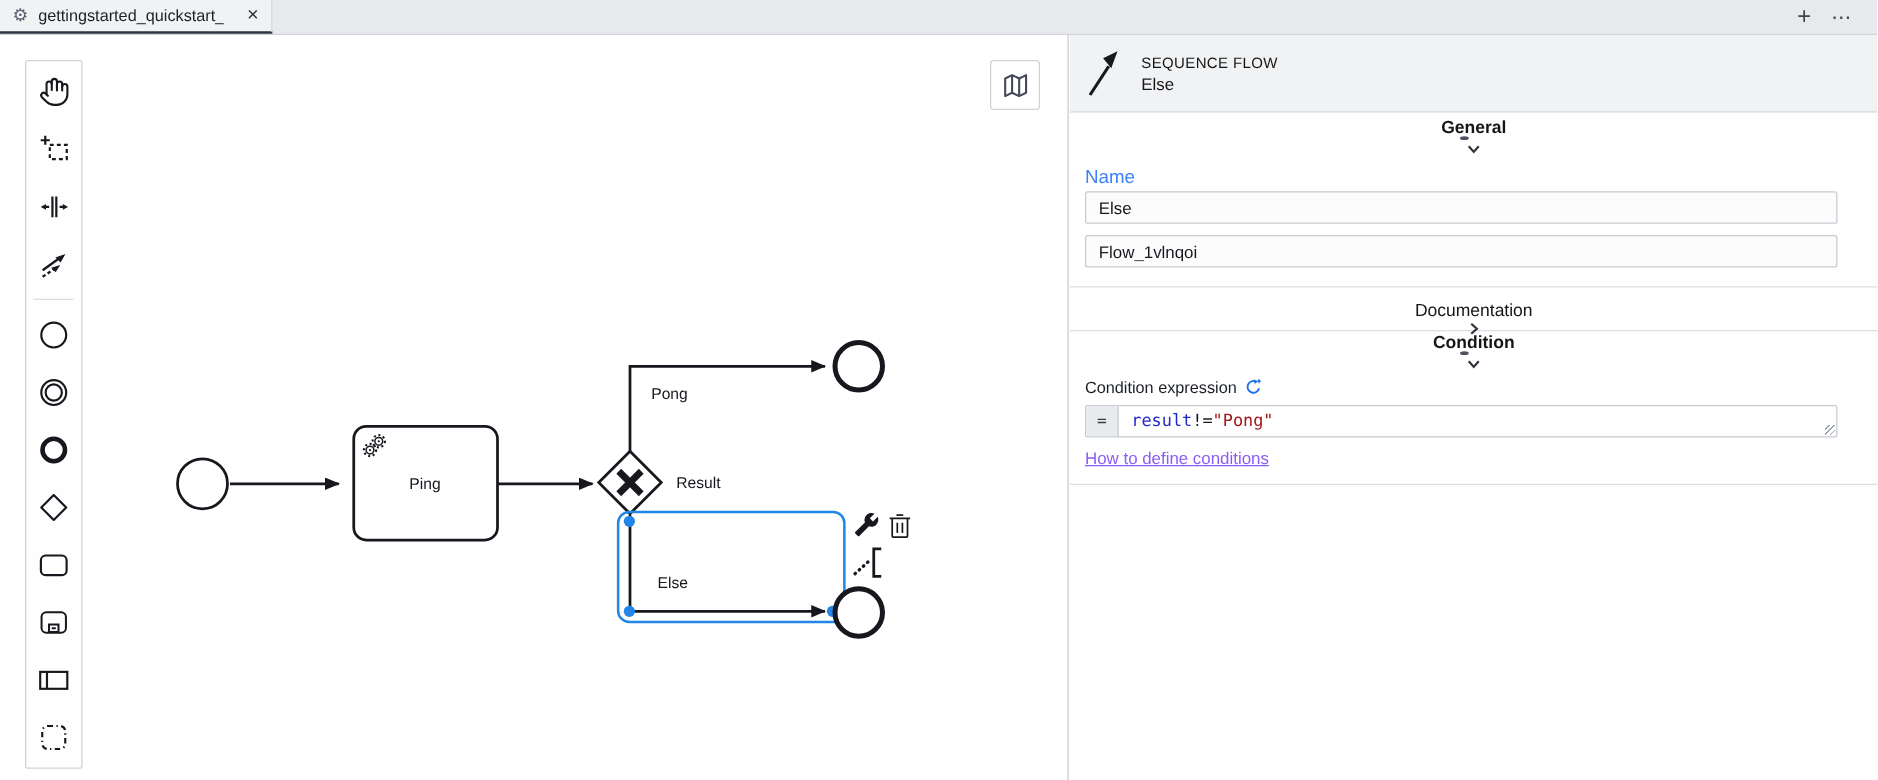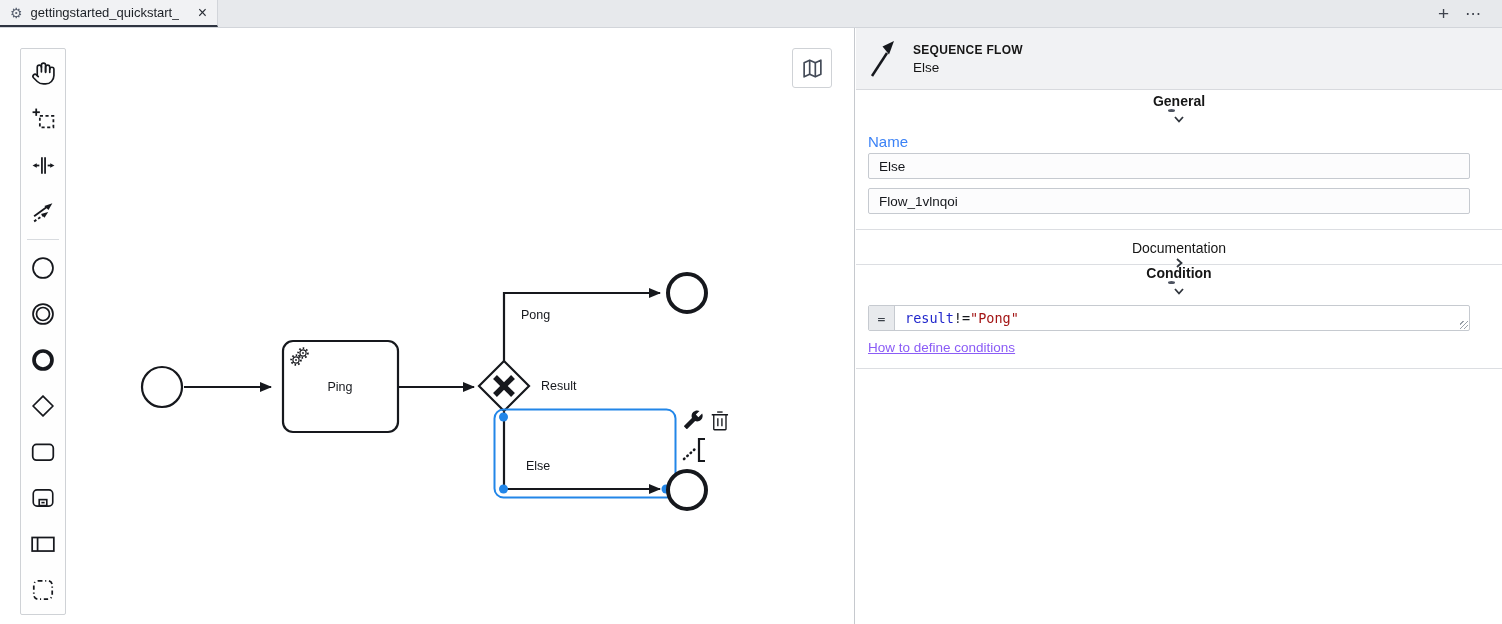--- a/index.html
+++ b/index.html
@@ -33,21 +33,21 @@
 
   .minimap-btn { position:absolute; top:20px; right:22px; width:40px; height:40px; background:#fff;
                  border:1px solid #cfd2d6; border-radius:3px; display:flex; align-items:center;
                  justify-content:center; cursor:pointer; }
 
   
   .props { position:absolute; top:28px; left:856px; right:0; bottom:0; background:#fff; }
   .props-header { height:62px; background:#f1f2f4; border-bottom:1px solid #d8dade;
                   display:flex; align-items:center; padding:0 12px; gap:15px; }
   .props-header-text { display:flex; flex-direction:column; }
-  .props-type { font-size:12px; font-weight:bold; letter-spacing:.3px; color:#161616; }
+  .props-type { font-size:12px; font-weight:normal; letter-spacing:.3px; color:#161616; }
   .props-name { font-size:13.5px; color:#161616; margin-top:3px; }
 
   .group { border-bottom:1px solid #dcdee2; }
   .group-head { display:flex; align-items:center; padding:0 12px; height:33px; cursor:pointer;flex-direction:column; }
   .group-title { font-size:14px; font-weight:bold; color:#161616; }
   .group-title.plain { font-weight:normal;margin-top:10px; }
   .group-head .spacer { flex:1; }
   .dot-badge { width:7px; height:7px; border-radius:50%; background:#4d5360; margin-right:16px; }
   .chev { display:flex; }
 
@@ -299,20 +299,28 @@
       <div class="group-head">
         <span class="group-title">Condition</span>
         <span class="spacer"></span>
         <span class="dot-badge"></span>
         <span class="chev">
           <svg width="14" height="14" viewBox="0 0 14 14" fill="none" stroke="#30353d" stroke-width="1.8">
               <polyline points="3,5 7,9.5 11,5"></polyline>
             </svg>
         </span>
       </div>
+      <div class="entry-label-row">
+        <span class="entry-label">Condition expression</span>
+        <svg width="15" height="15" viewBox="0 0 15 15">
+          <path d="M12.3 8.6 A4.7 4.7 0 1 1 9.6 3.2" fill="none" stroke="#1a73e8" stroke-width="1.5"></path>
+          <polygon points="8.2,1.4 11.4,3.1 8.7,5.2" fill="#1a73e8"></polygon>
+          <path d="M12.2 0.8 l0.65 1.45 1.45 0.65 -1.45 0.65 -0.65 1.45 -0.65 -1.45 -1.45 -0.65 1.45 -0.65 z" fill="#1a73e8"></path>
+        </svg>
+      </div>
       <div class="expr">
         <div class="expr-prefix">=</div>
         <div class="expr-code">
           <span class="tok-var">result</span>
             <span class="tok-op">!=</span>
             <span class="tok-str">"Pong"</span>
         </div>
       </div>
       <a class="cond-link">How to define conditions</a>
     </div>

